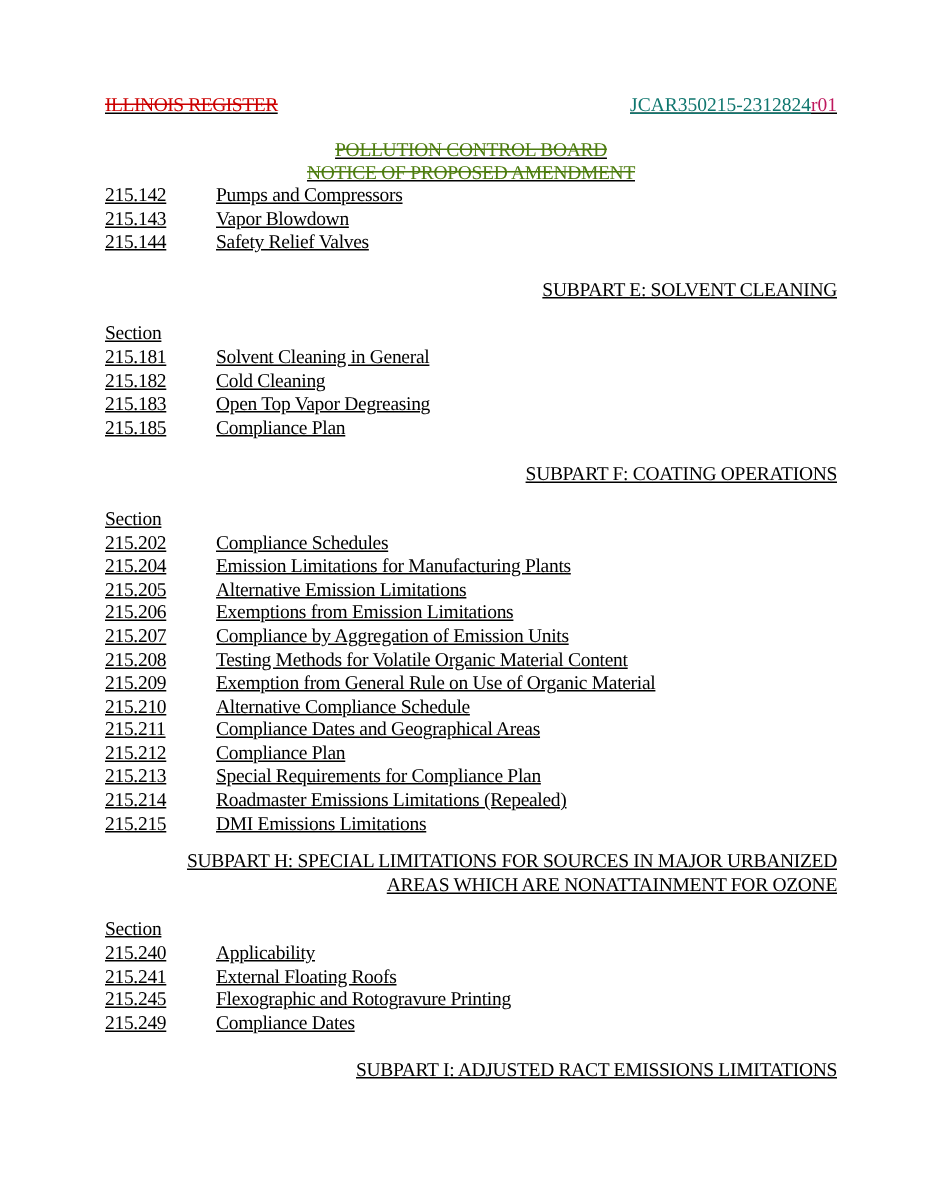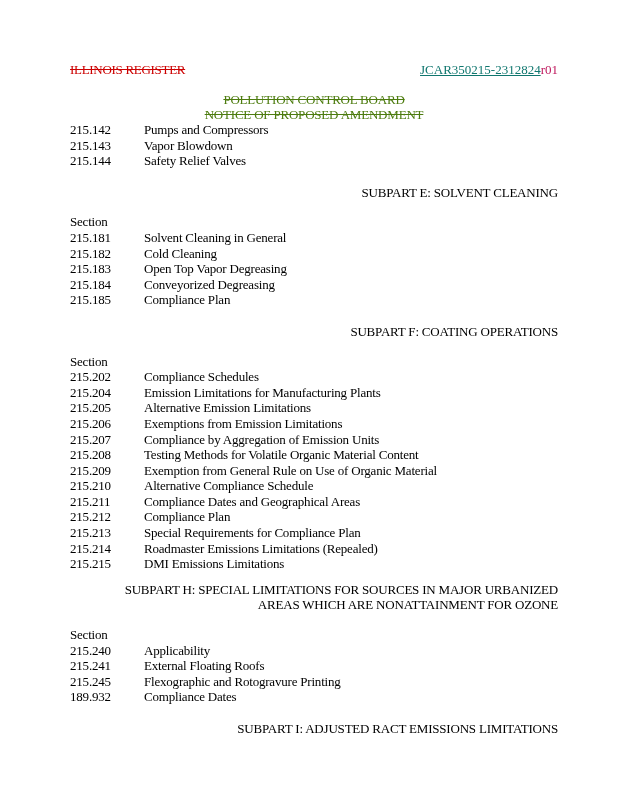--- a/index.html
+++ b/index.html
@@ -13,20 +13,21 @@
     font-family: "Liberation Serif", serif;
     color: #000000;
     overflow: hidden;
   }
   .page {
     position: relative;
     width: 618px;
     height: 800px;
     box-sizing: border-box;
     padding: 62px 60px 3px 70px;
+    text-decoration: underline;
   }
   .header-row {
     display: flex;
     justify-content: space-between;
     align-items: baseline;
     font-size: 13px;
     margin-bottom: 14px;
   }
   .header-left {
     color: #cc0000;
@@ -127,24 +128,20 @@
       </div>
       <div class="entry">
         <span class="num">215.182</span>
         <span class="ttl">Cold Cleaning</span>
       </div>
       <div class="entry">
         <span class="num">215.183</span>
         <span class="ttl">Open Top Vapor Degreasing</span>
       </div>
       <div class="entry">
-        <span class="num">215.184</span>
-        <span class="ttl">Conveyorized Degreasing</span>
-      </div>
-      <div class="entry">
         <span class="num">215.185</span>
         <span class="ttl">Compliance Plan</span>
       </div>
     </div>
 
     <div class="subpart">SUBPART F:  COATING OPERATIONS</div>
 
     <div>
       <div class="section-label">Section</div>
       <div class="entry">
@@ -214,21 +211,21 @@
       </div>
       <div class="entry">
         <span class="num">215.241</span>
         <span class="ttl">External Floating Roofs</span>
       </div>
       <div class="entry">
         <span class="num">215.245</span>
         <span class="ttl">Flexographic and Rotogravure Printing</span>
       </div>
       <div class="entry">
-        <span class="num">189.932</span>
+        <span class="num">215.249</span>
         <span class="ttl">Compliance Dates</span>
       </div>
     </div>
 
     <div class="subpart">SUBPART I: ADJUSTED RACT EMISSIONS LIMITATIONS</div>
 
   </div>
 </div>
 
 </body></html>

